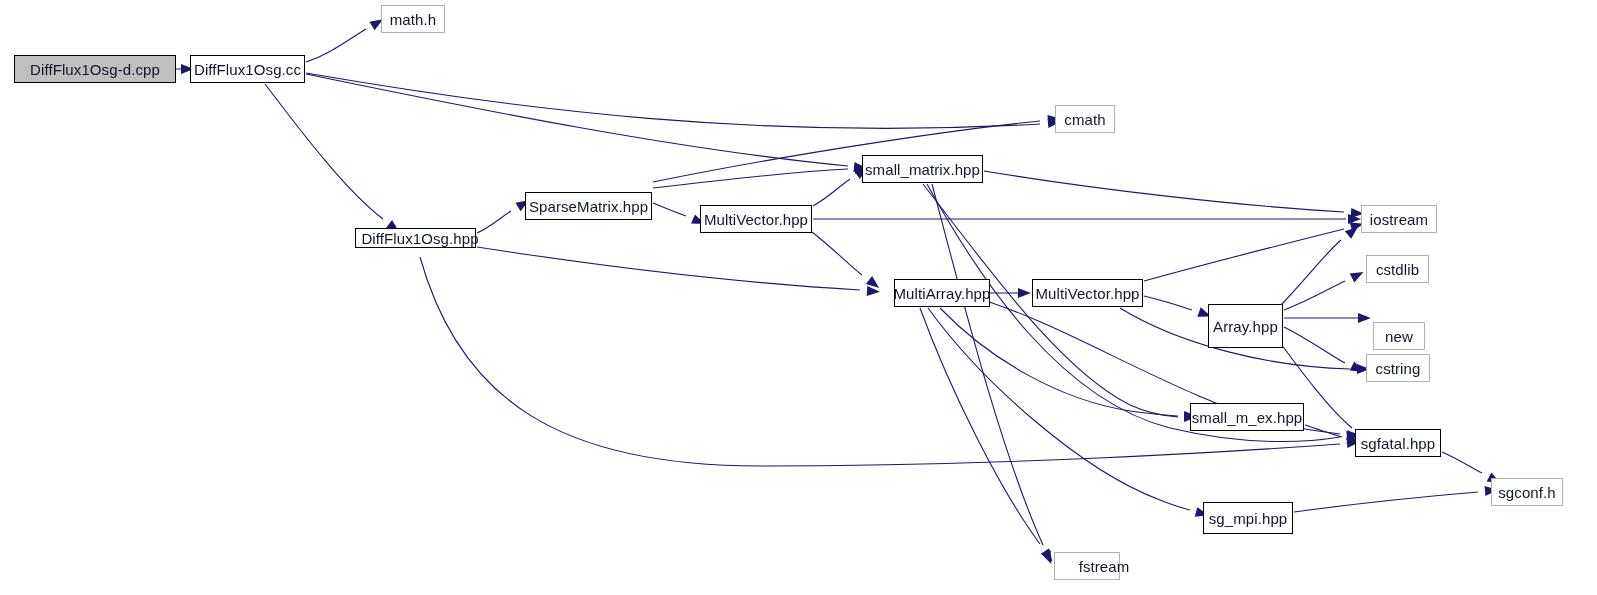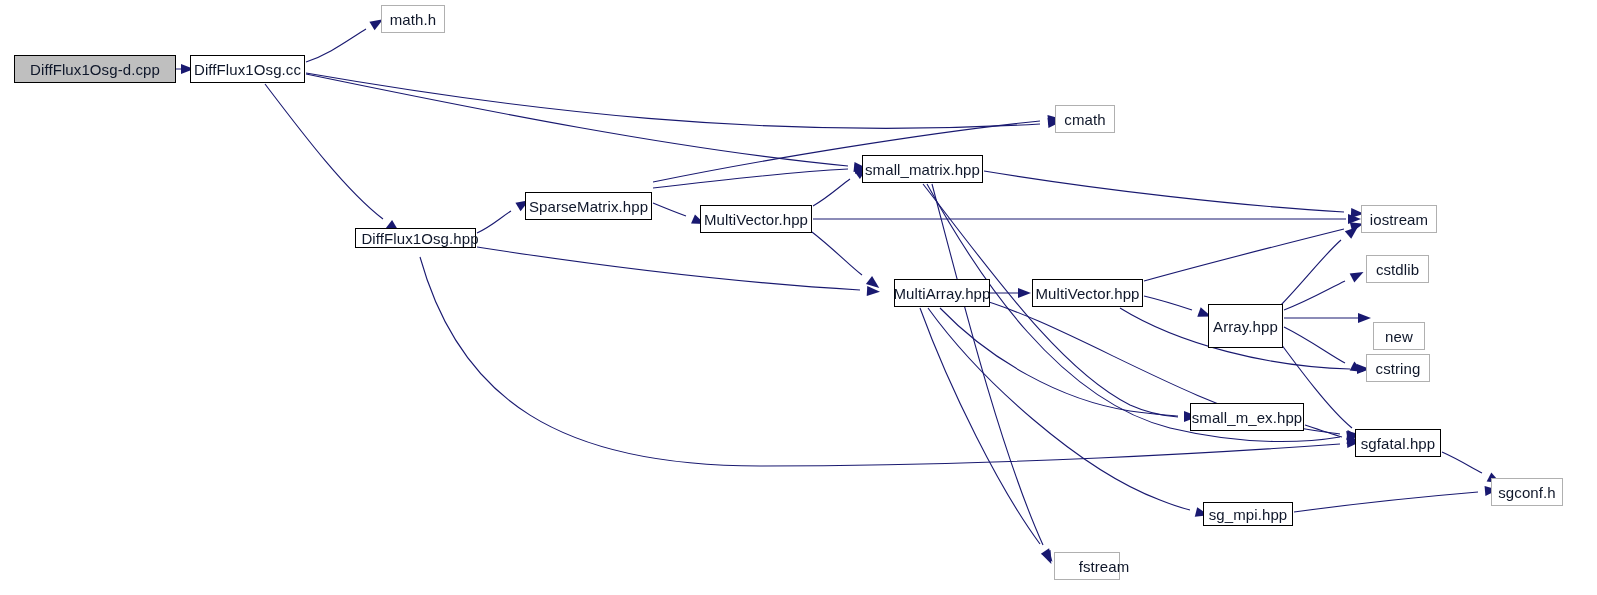--- a/index.html
+++ b/index.html
@@ -170,20 +170,20 @@
       </div>
       <div class="node-box solid" style="left: 1190px; top: 403px; width: 114px; height: 28px;">
         <span>small_m_ex.hpp</span>
       </div>
       <div class="node-box solid" style="left: 1355px; top: 429px; width: 86px; height: 28px;">
         <span>sgfatal.hpp</span>
       </div>
       <div class="node-box system" style="left: 1491px; top: 478px; width: 72px; height: 28px;">
         <span>sgconf.h</span>
       </div>
-      <div class="node-box solid" style="left: 1203px; top: 502px; width: 90px; height: 24px; text-align: right;">
+      <div class="node-box solid" style="left: 1203px; top: 502px; width: 90px; height: 32px; text-align: right;">
         <span>sg_mpi.hpp</span>
       </div>
       <div class="node-box system" style="left: 1054px; top: 552px; width: 66px; height: 28px; padding-left: 34px;">
         <span>fstream</span>
       </div>
     </div>
 </div>
 
 </body></html>

